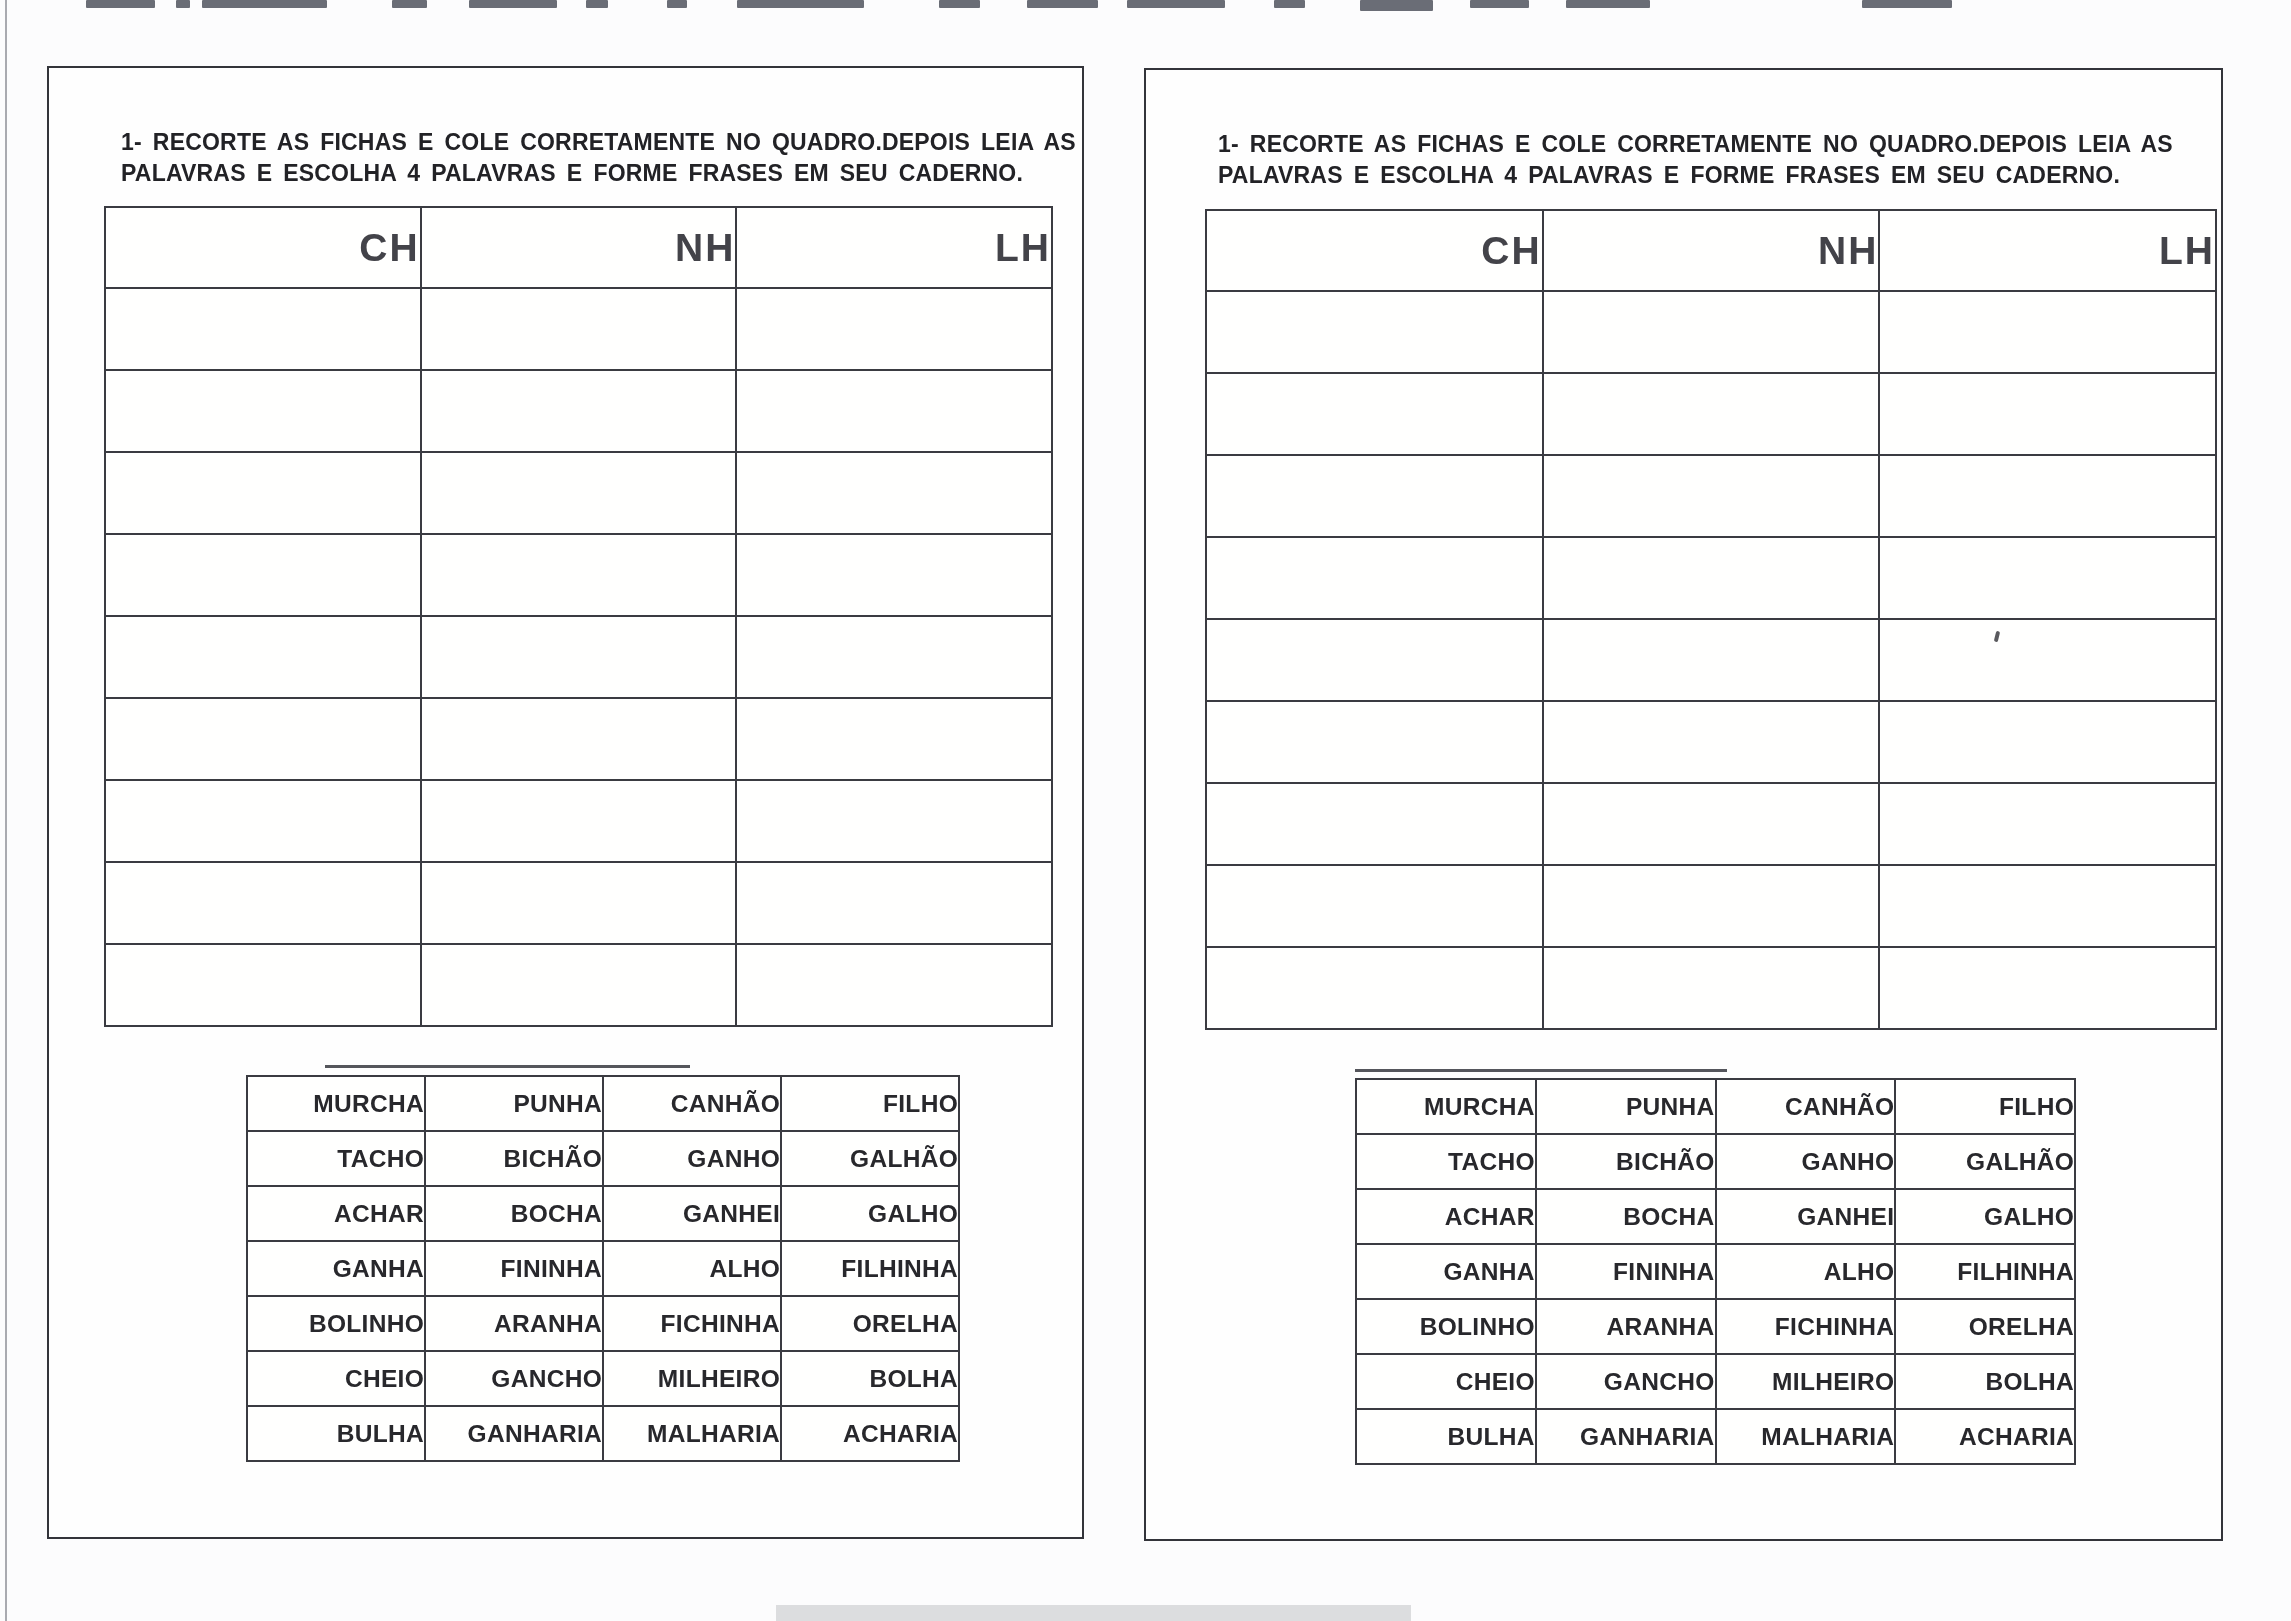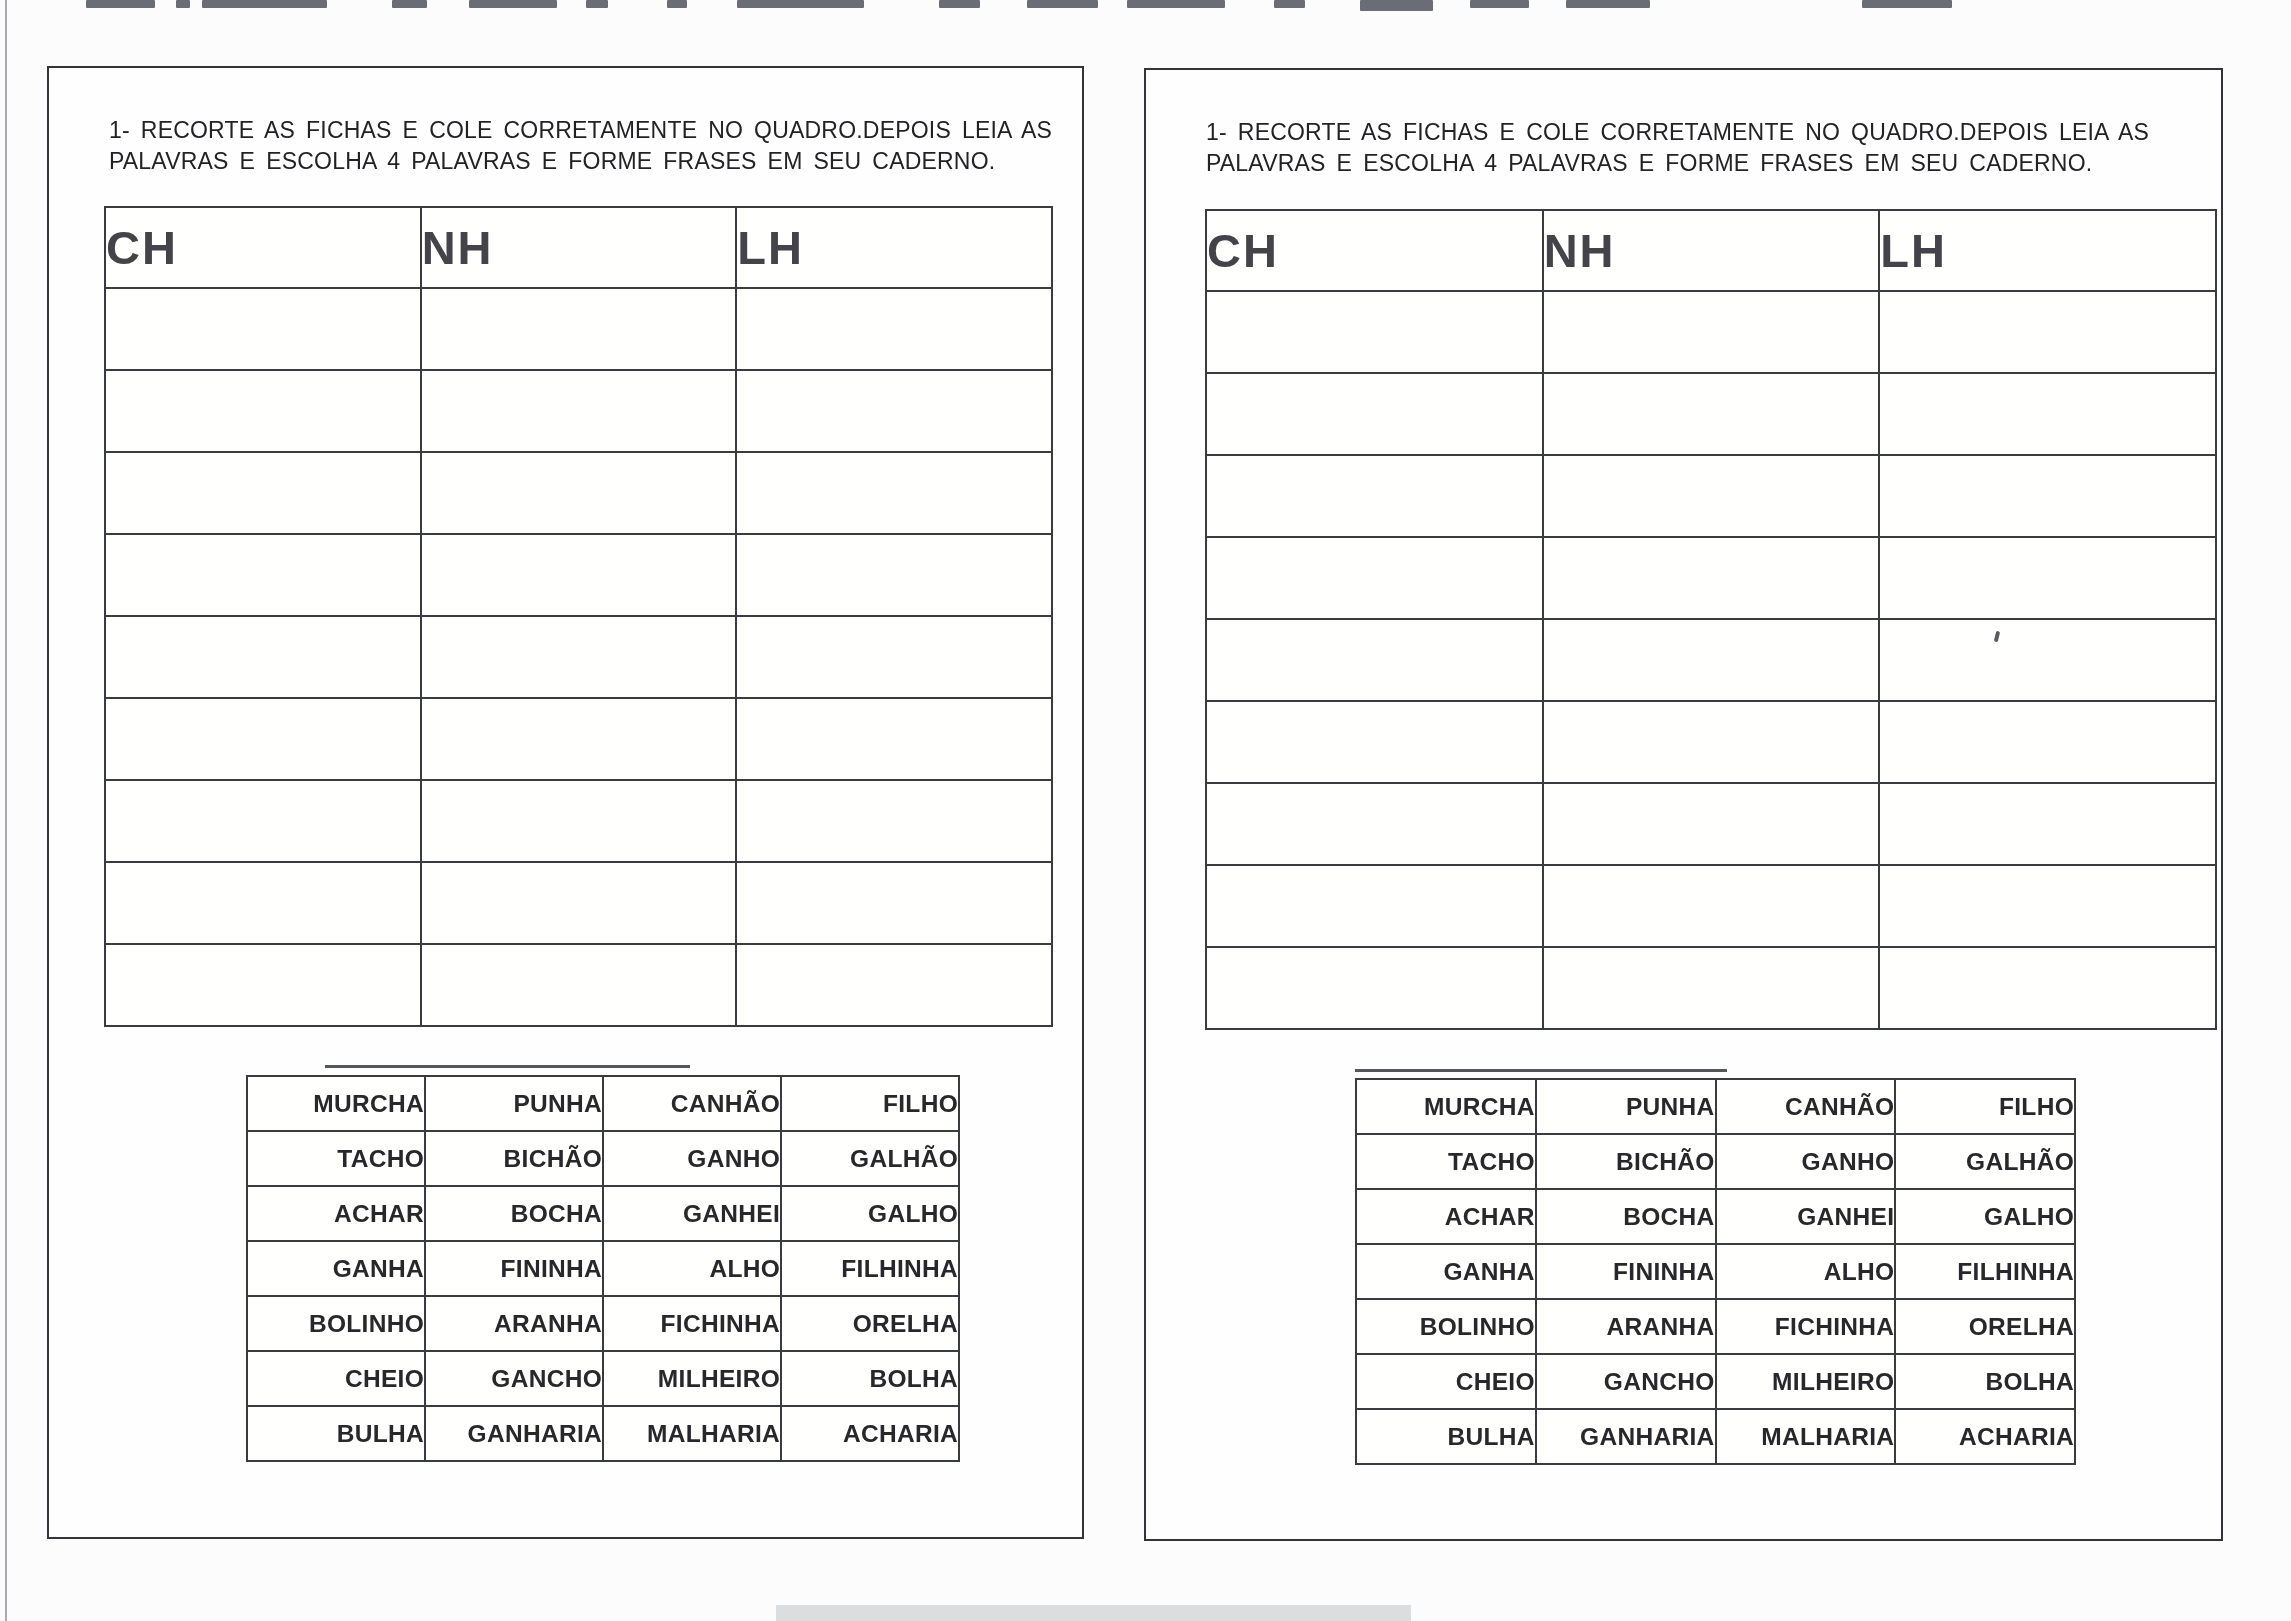--- a/index.html
+++ b/index.html
@@ -17,35 +17,35 @@
   .top-marks span { position:absolute; top:0; height:7.8px; background:#2c313c; opacity:.7; border-radius:1px; }
   .bottom-strip { position:absolute; left:776px; top:1605px; width:635px; height:16.7px; background:#dcdddf; }
 
   
   .panel { position:absolute; top:66px; width:1037px; height:1473px;
            background:#fefefe; border:2.9px solid #33343a; box-sizing:border-box; }
   .panel.left  { left:47px; }
   .panel.right { left:1144px; top:68px; width:1079px; }
 
   .instruction {
-    position:absolute; left:56px; top:43px; margin:4px;
-    font-size:23px; font-weight:400; color:#222226;
+    position:absolute; left:56px; top:43px; margin:16px;
+    font-size:23px; font-weight:700; color:#222226;
     line-height:31px; word-spacing:4.4px; letter-spacing:0.2px;
     white-space:nowrap;
   }
 
   table { border-collapse:collapse; table-layout:fixed; background:#fffffe; }
 
   .sort-table { position:absolute; border:2.9px solid #35363c; }
   .panel.left  .sort-table { left:55px; top:138px; width:949px; }
   .panel.right .sort-table { left:59px; top:139px; width:1012px; }
   .sort-table th, .sort-table td { border:2px solid #3a3b41; padding:0; }
   .sort-table th {
-    height:79px; font-size:47px; font-weight:600; color:#434349;
-    letter-spacing:2px; text-align:left; vertical-align:middle;
+    height:79px; font-size:39px; font-weight:600; color:#434349;
+    letter-spacing:2px; text-align:right; vertical-align:middle;
   }
   .sort-table td { height:80px; }
 
   .wordbank { position:absolute; border:2.9px solid #35363c; }
   .panel.left  .wordbank { left:197px; top:1007px; width:714px; }
   .panel.right .wordbank { left:209px; top:1008px; width:721px; }
   .wordbank td {
     border:2.5px solid #3a3b41; padding:0; height:53px;
     text-align:right; vertical-align:middle;
     font-size:24.5px; font-weight:700; color:#28282c; letter-spacing:0.3px;

